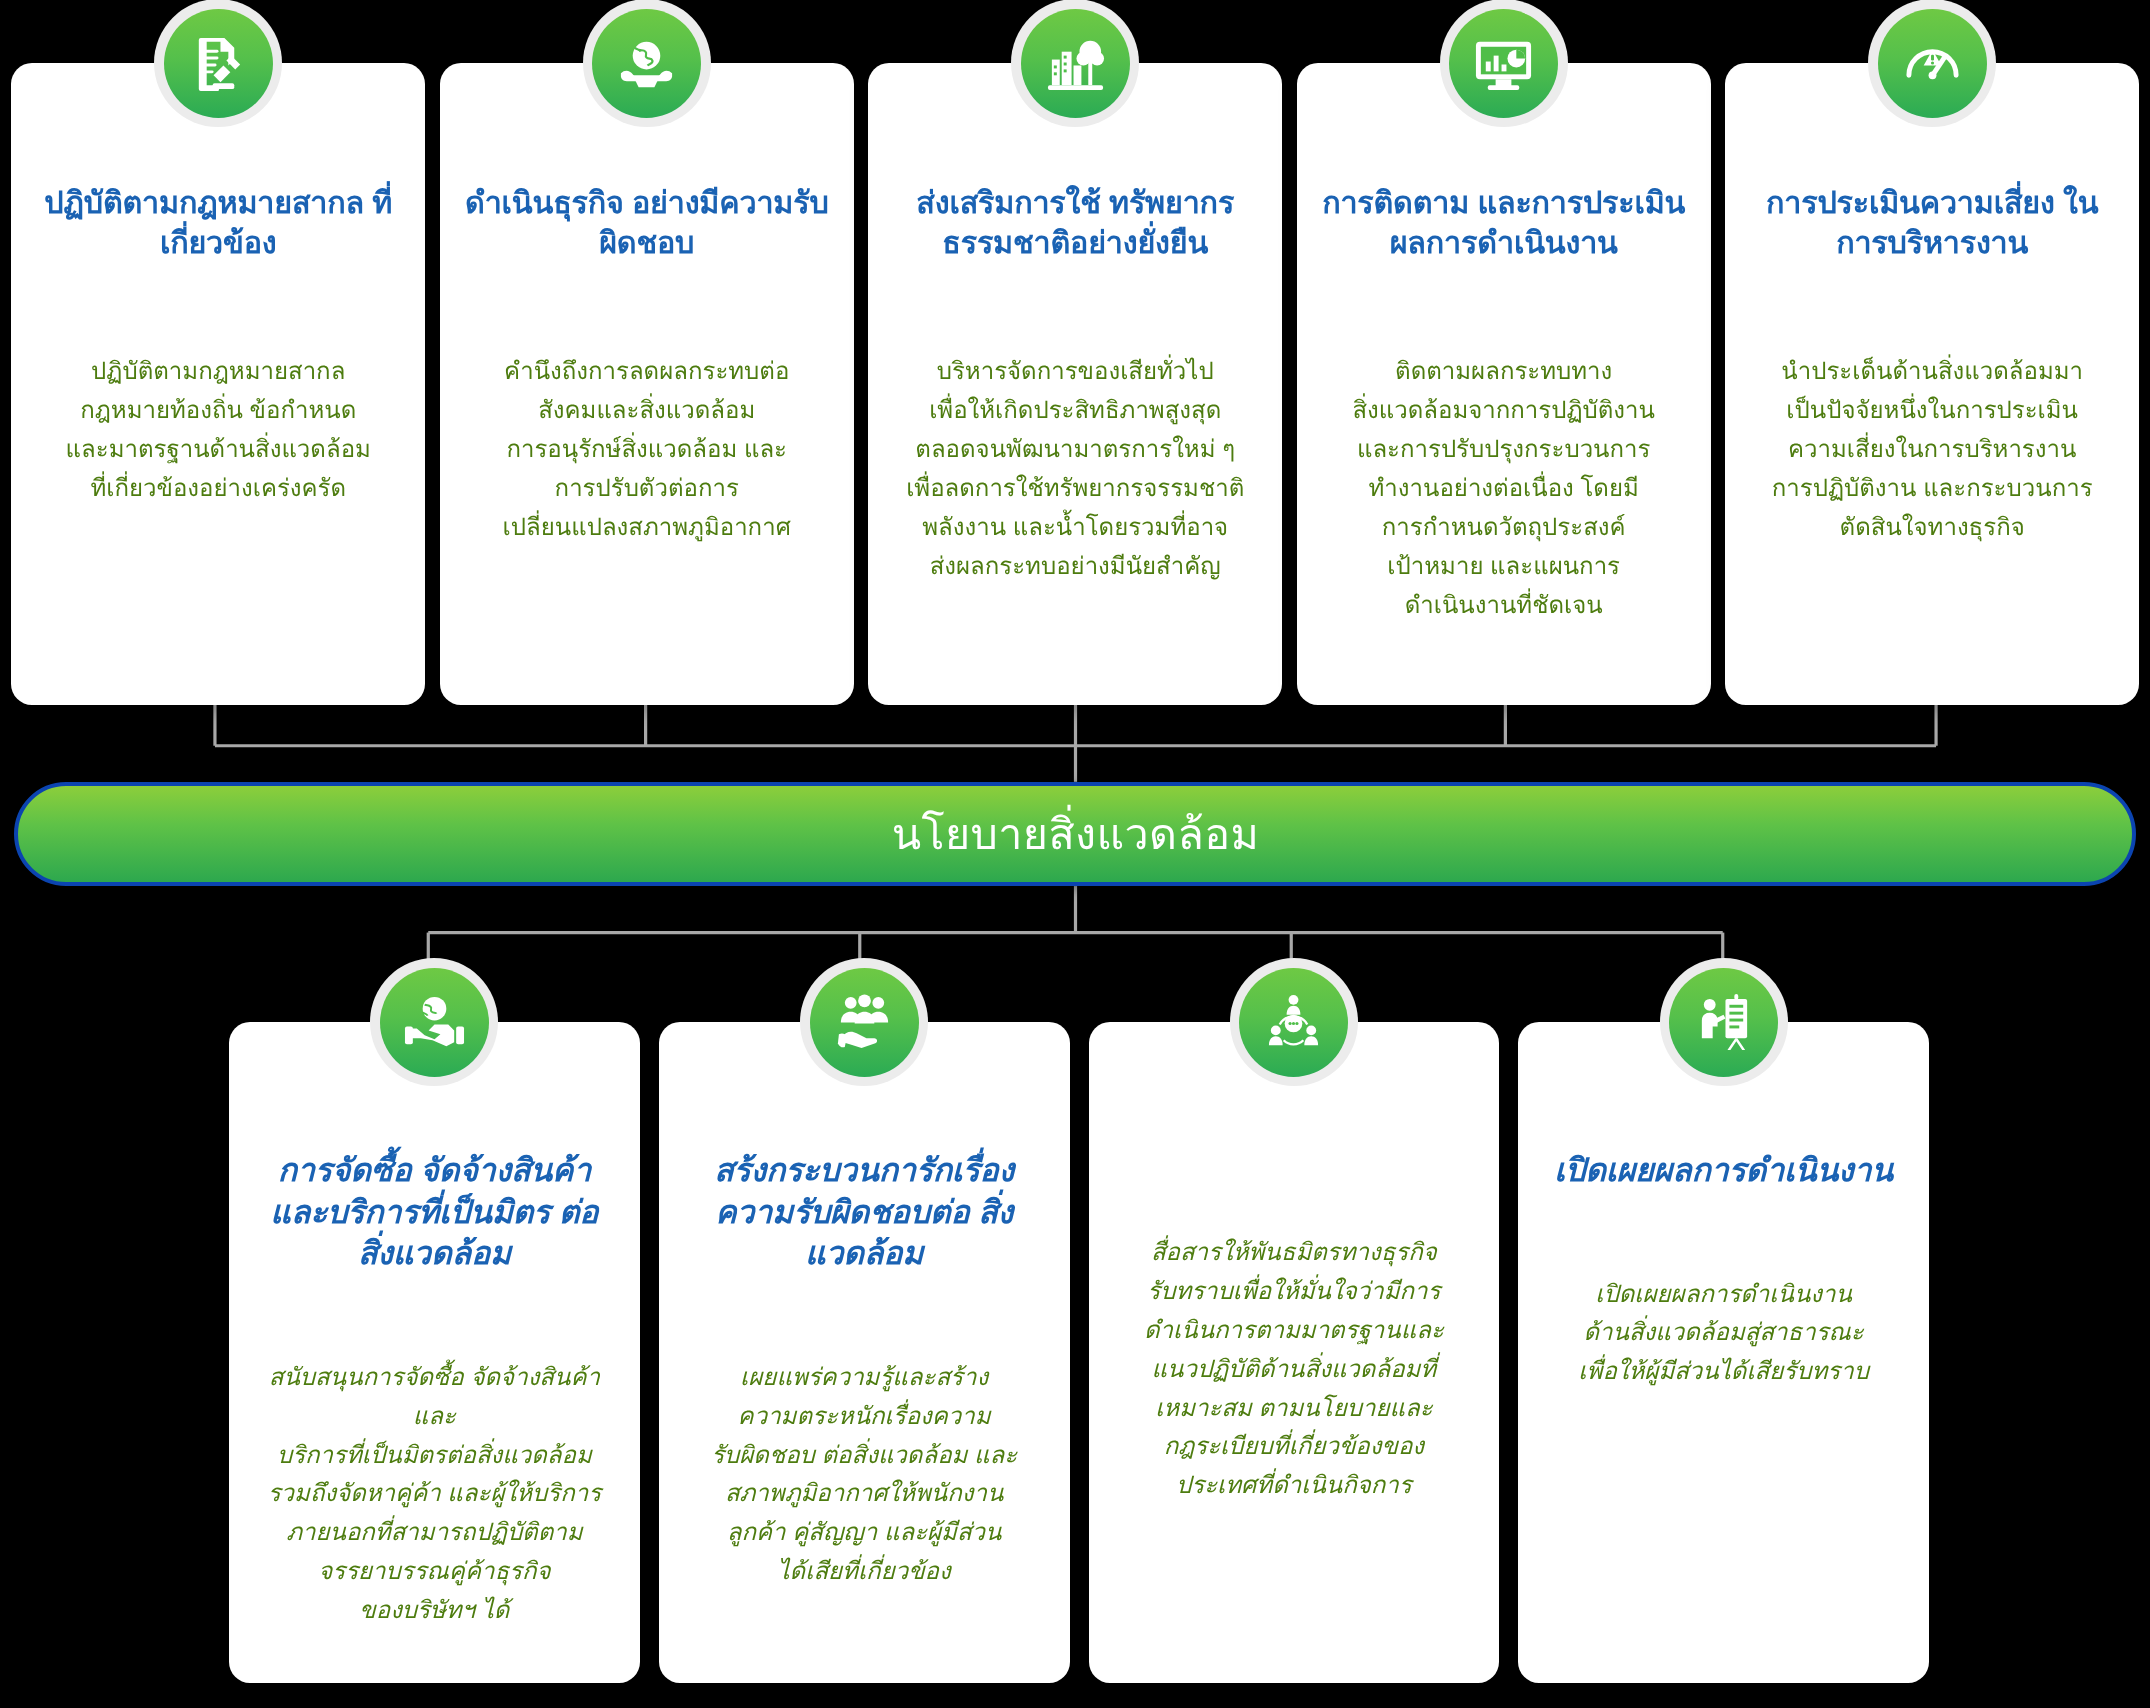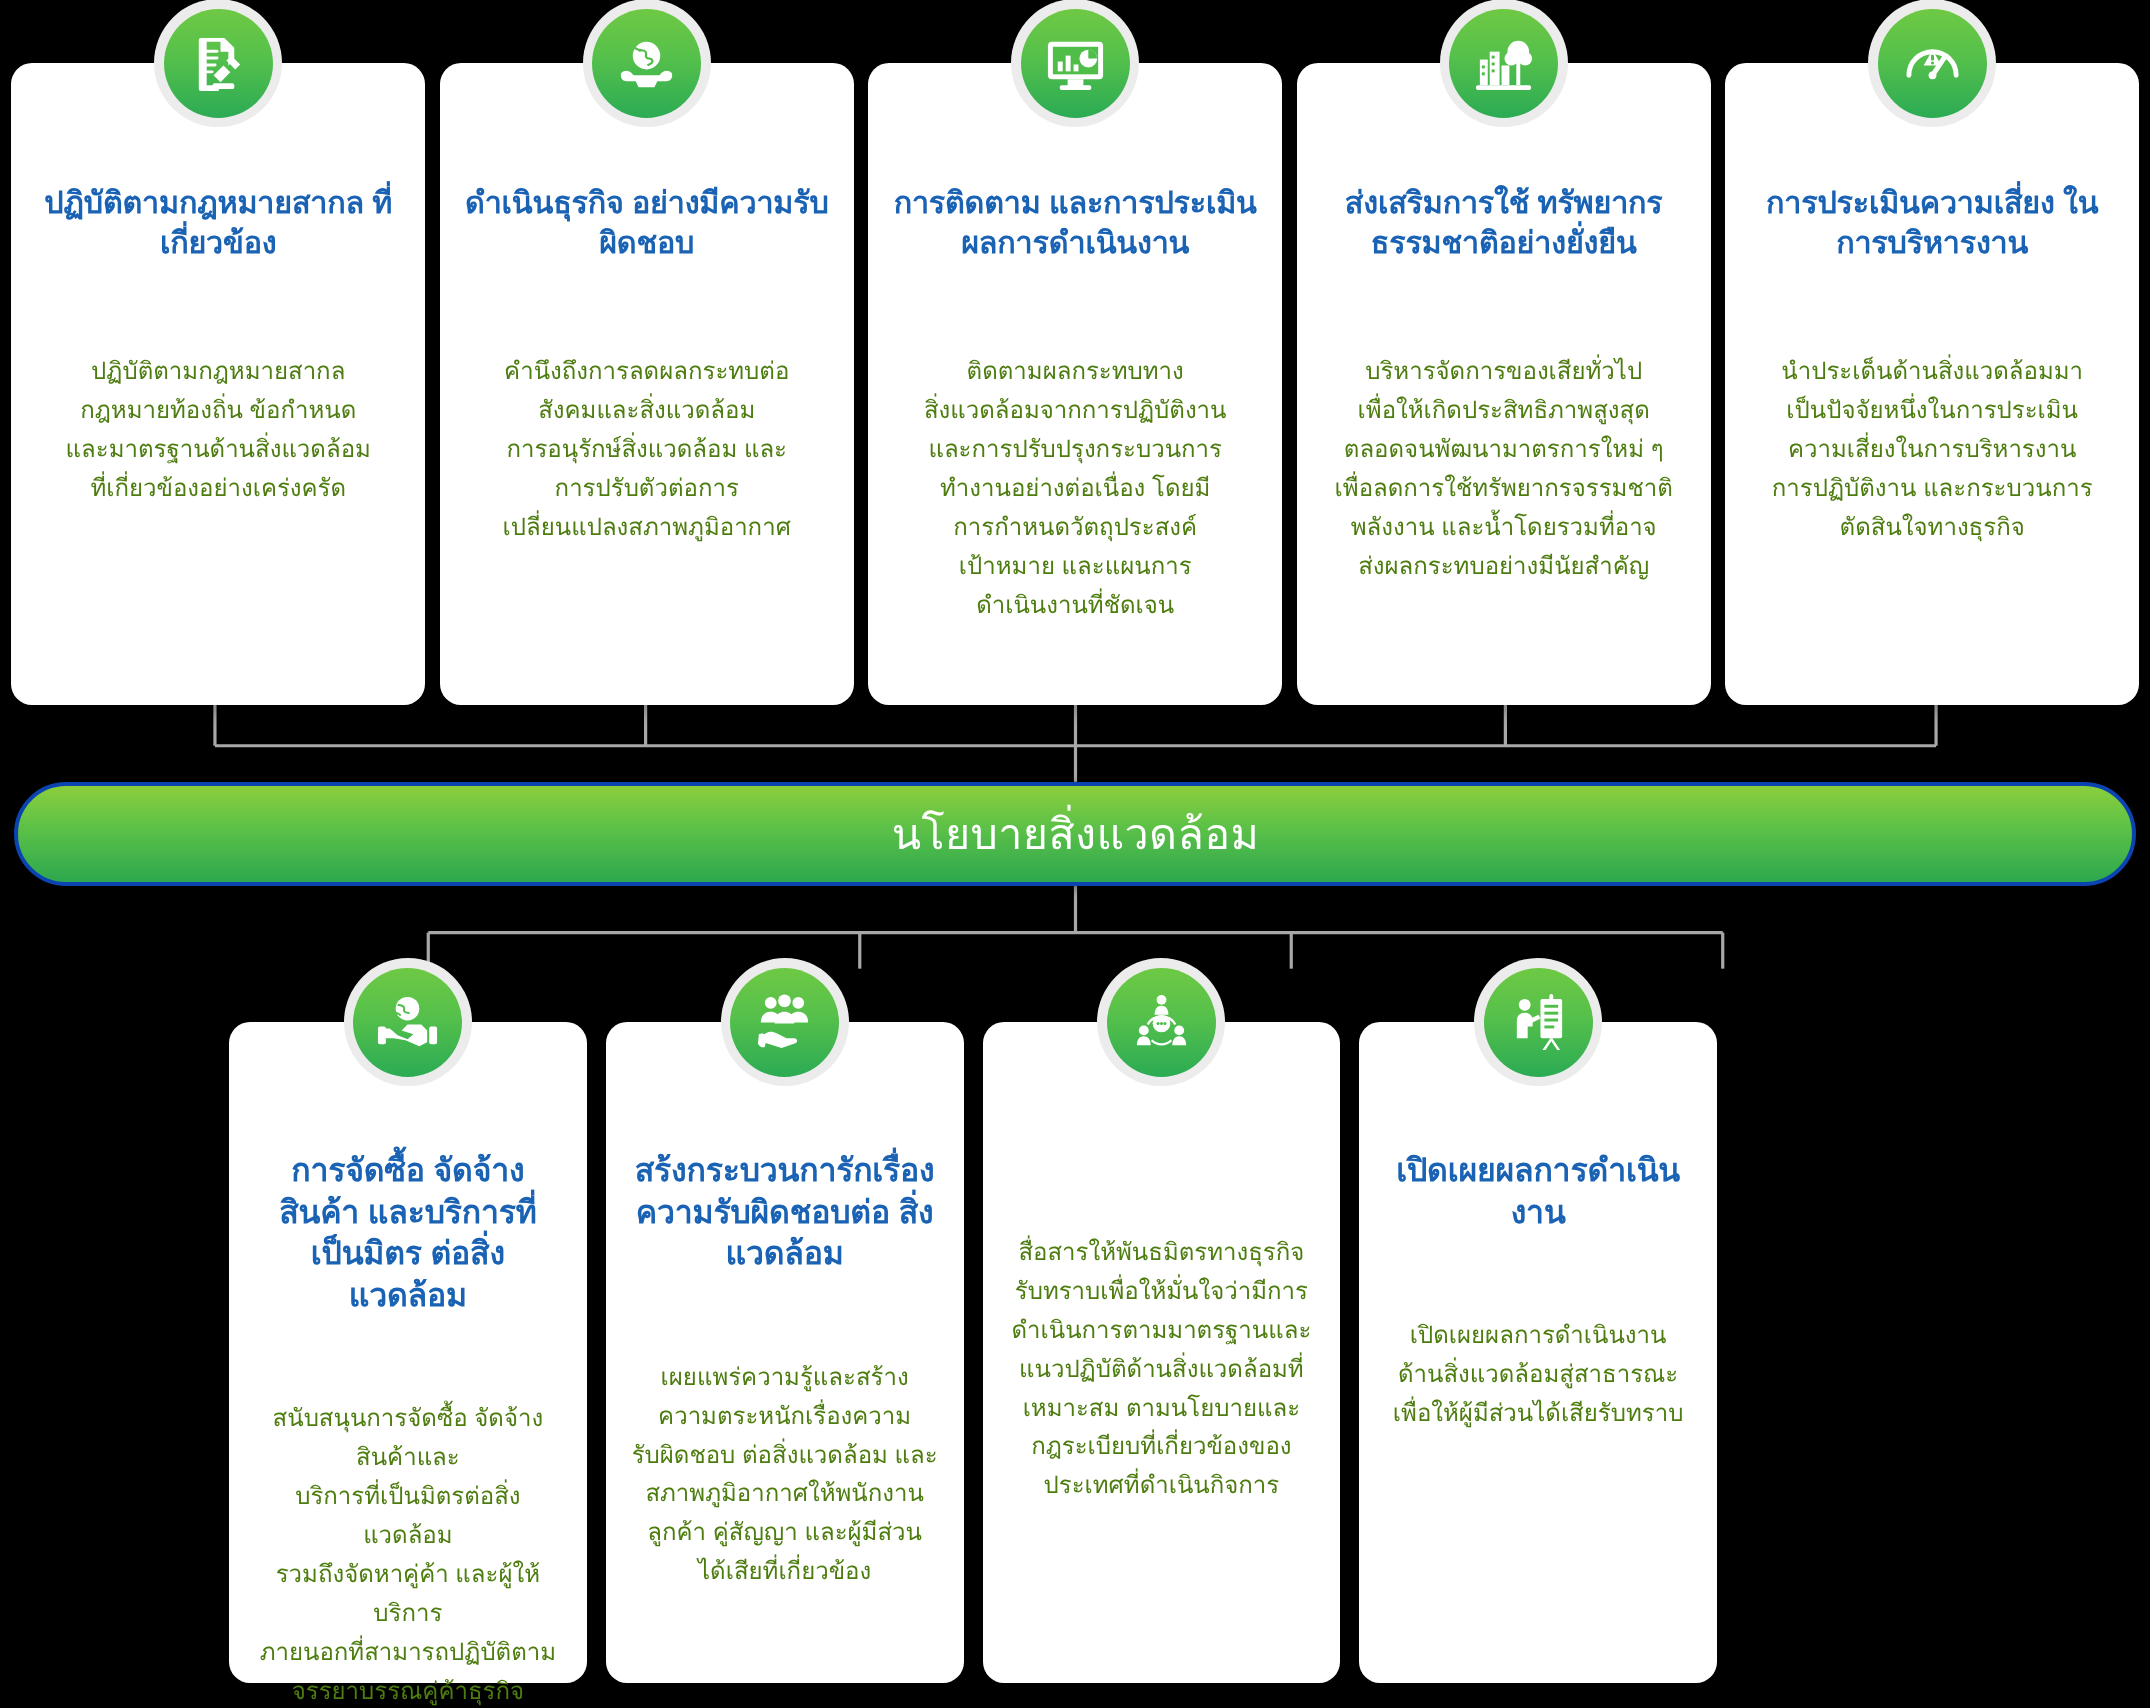--- a/index.html
+++ b/index.html
@@ -56,24 +56,25 @@
     min-width: 0;
     height: 642px;
     padding: 120px 21px 37px;
   }
 
   
   .bottom-row {
     position: absolute;
     top: 1022px;
     left: 229px;
-    width: 1488px;
+    width: 1700px;
     display: flex;
     gap: 19px;
     z-index: 3;
+    font-style: italic;
   }
 
   .bottom-row .card {
     flex: 1 1 0;
     min-width: 0;
     height: 661px;
     padding: 128px 24px 22.5px;
   }
 
   
@@ -212,47 +213,20 @@
           </svg>
         </div>
       </div>
       <div class="card-title">ดำเนินธุรกิจ
 อย่างมีความรับผิดชอบ</div>
       <div class="card-body">คำนึงถึงการลดผลกระทบต่อ
 สังคมและสิ่งแวดล้อม
 การอนุรักษ์สิ่งแวดล้อม และ
 การปรับตัวต่อการ
 เปลี่ยนแปลงสภาพภูมิอากาศ</div>
-    </div>
-
-    <div class="card">
-      <div class="badge">
-        <div class="badge-inner">
-          <svg viewBox="0 0 64 64" fill="#ffffff" aria-hidden="true">
-            <rect x="4" y="10" width="56" height="38" rx="4"></rect>
-            <rect x="9" y="15" width="46" height="28" fill="#4fbe49"></rect>
-            <rect x="24" y="48" width="16" height="7"></rect>
-            <rect x="16" y="54" width="32" height="5" rx="2"></rect>
-            <rect x="14" y="30" width="5" height="10"></rect>
-            <rect x="22" y="24" width="5" height="16"></rect>
-            <rect x="30" y="33" width="5" height="7"></rect>
-            <circle cx="45" cy="27" r="9"></circle>
-            <path d="M45 18v9h9a9 9 0 0 0-9-9z" fill="#4fbe49"></path>
-          </svg>
-        </div>
-      </div>
-      <div class="card-title">การติดตาม และการประเมิน
-ผลการดำเนินงาน</div>
-      <div class="card-body">ติดตามผลกระทบทาง
-สิ่งแวดล้อมจากการปฏิบัติงาน
-และการปรับปรุงกระบวนการ
-ทำงานอย่างต่อเนื่อง โดยมี
-การกำหนดวัตถุประสงค์
-เป้าหมาย และแผนการ
-ดำเนินงานที่ชัดเจน</div>
     </div>
 
     <div class="card">
       <div class="badge">
         <div class="badge-inner">
           <svg viewBox="0 0 64 64" fill="#ffffff" aria-hidden="true">
             <rect x="8" y="28" width="8" height="26"></rect>
             <rect x="18" y="20" width="10" height="34"></rect>
             <rect x="30" y="34" width="8" height="20"></rect>
             <rect x="20" y="24" width="3" height="3" fill="#4fbe49"></rect>
@@ -274,20 +248,47 @@
 เพื่อให้เกิดประสิทธิภาพสูงสุด
 ตลอดจนพัฒนามาตรการใหม่ ๆ
 เพื่อลดการใช้ทรัพยากรจรรมชาติ
 พลังงาน และน้ำโดยรวมที่อาจ
 ส่งผลกระทบอย่างมีนัยสำคัญ</div>
     </div>
 
     <div class="card">
       <div class="badge">
         <div class="badge-inner">
+          <svg viewBox="0 0 64 64" fill="#ffffff" aria-hidden="true">
+            <rect x="4" y="10" width="56" height="38" rx="4"></rect>
+            <rect x="9" y="15" width="46" height="28" fill="#4fbe49"></rect>
+            <rect x="24" y="48" width="16" height="7"></rect>
+            <rect x="16" y="54" width="32" height="5" rx="2"></rect>
+            <rect x="14" y="30" width="5" height="10"></rect>
+            <rect x="22" y="24" width="5" height="16"></rect>
+            <rect x="30" y="33" width="5" height="7"></rect>
+            <circle cx="45" cy="27" r="9"></circle>
+            <path d="M45 18v9h9a9 9 0 0 0-9-9z" fill="#4fbe49"></path>
+          </svg>
+        </div>
+      </div>
+      <div class="card-title">การติดตาม และการประเมิน
+ผลการดำเนินงาน</div>
+      <div class="card-body">ติดตามผลกระทบทาง
+สิ่งแวดล้อมจากการปฏิบัติงาน
+และการปรับปรุงกระบวนการ
+ทำงานอย่างต่อเนื่อง โดยมี
+การกำหนดวัตถุประสงค์
+เป้าหมาย และแผนการ
+ดำเนินงานที่ชัดเจน</div>
+    </div>
+
+    <div class="card">
+      <div class="badge">
+        <div class="badge-inner">
           <svg viewBox="0 0 64 64" fill="none" aria-hidden="true">
             <path d="M8 44a24 24 0 1 1 48 0" stroke="#ffffff" stroke-width="5" stroke-linecap="round"></path>
             <path d="M32 44 L44 26" stroke="#ffffff" stroke-width="5" stroke-linecap="round"></path>
             <circle cx="32" cy="44" r="4" fill="#ffffff"></circle>
             <path d="M32 18l9 16H23z" fill="#ffffff"></path>
             <rect x="30.5" y="23" width="3" height="6" rx="1.2" fill="#4fbe49"></rect>
             <circle cx="32" cy="31.5" r="1.6" fill="#4fbe49"></circle>
           </svg>
         </div>
       </div>

